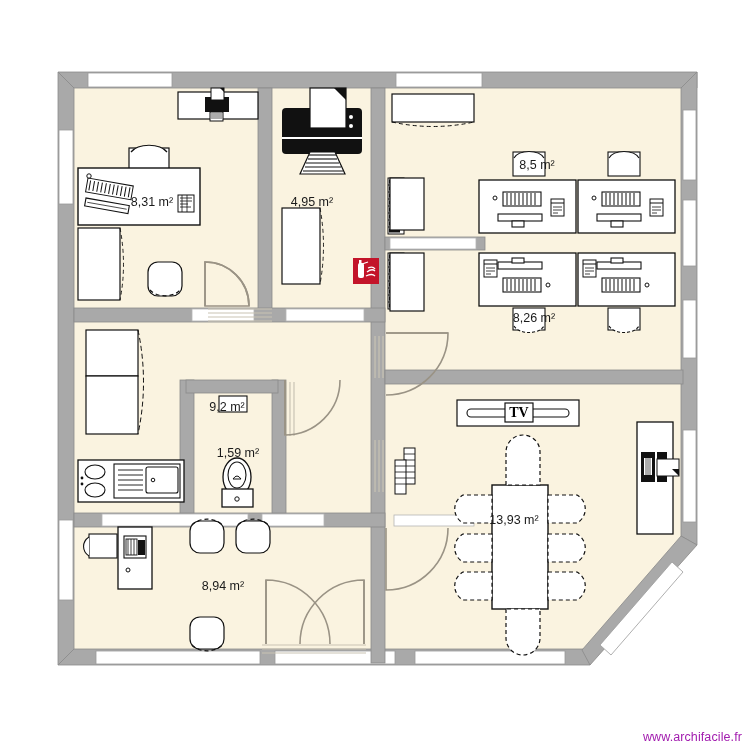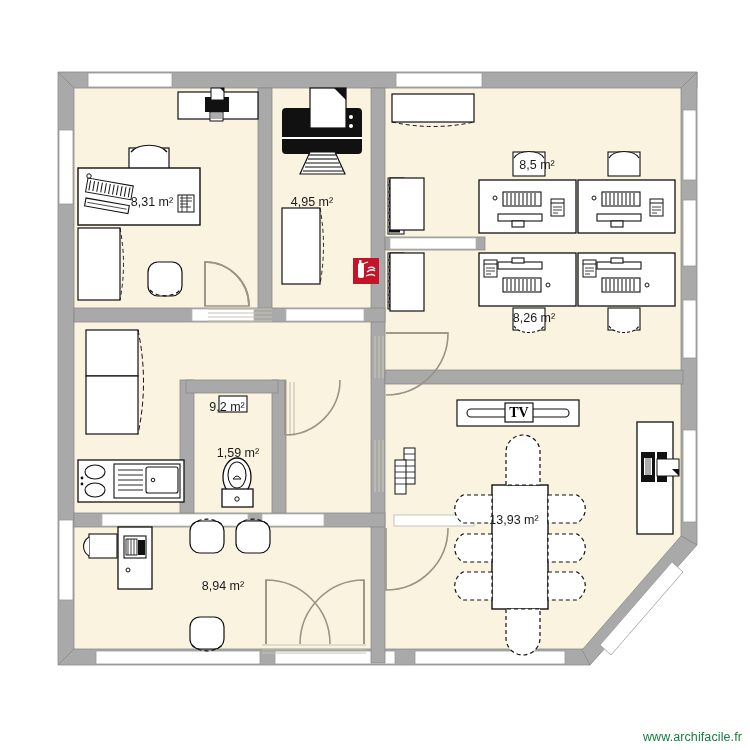--- a/index.html
+++ b/index.html
@@ -1,21 +1,21 @@
 <!DOCTYPE html>
 <html><head>
 <meta charset="utf-8">
 <style>
   html,body{margin:0;padding:0;background:#ffffff;}
   body{width:750px;height:750px;font-family:"Liberation Sans",sans-serif;overflow:hidden;}
   #stage{position:relative;width:750px;height:750px;background:#fff;}
   svg{display:block;}
   .area-label{font-family:"Liberation Sans",sans-serif;font-size:12.5px;fill:#1a1a1a;}
   .tv-label{font-family:"Liberation Serif",serif;font-size:14px;fill:#000;font-weight:700;}
-  .watermark{position:absolute;right:8px;bottom:6px;font-size:12.5px;color:#15803d;
+  .watermark{position:absolute;right:8px;bottom:6px;font-size:12.5px;color:#a21caf;
              font-family:"Liberation Sans",sans-serif;letter-spacing:.1px;}
 </style>
 </head>
 <body>
 
 <div id="stage">
 
 <svg width="750" height="750" viewBox="0 0 750 750">
 
   <defs>

